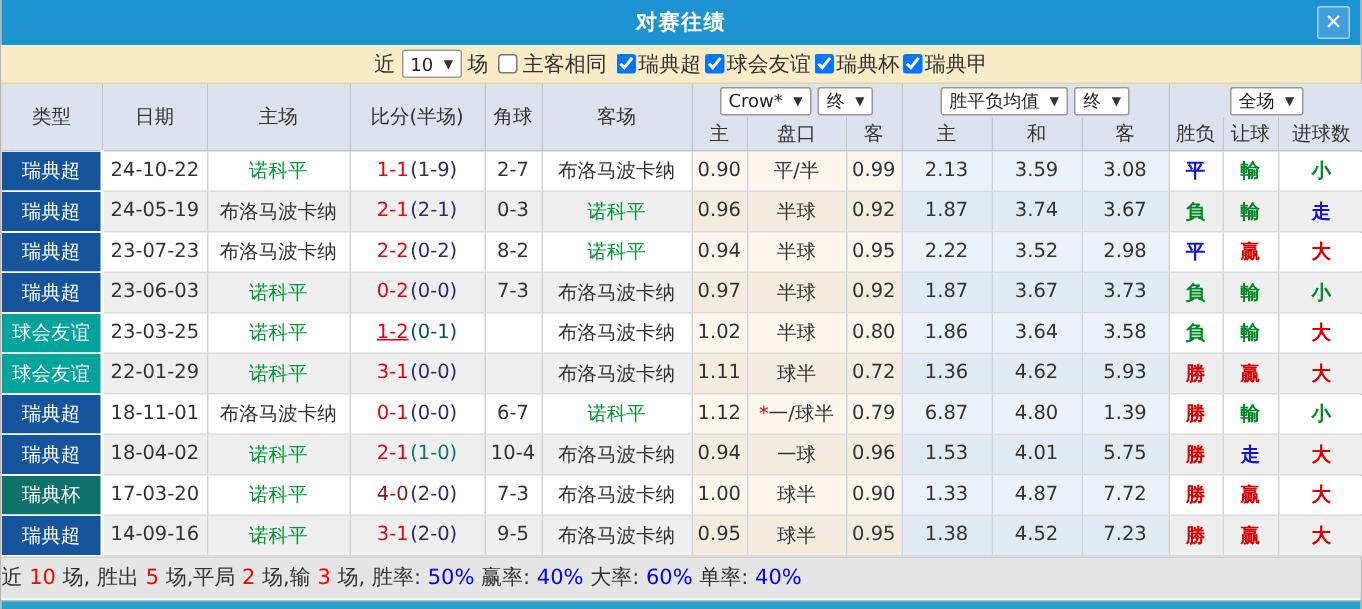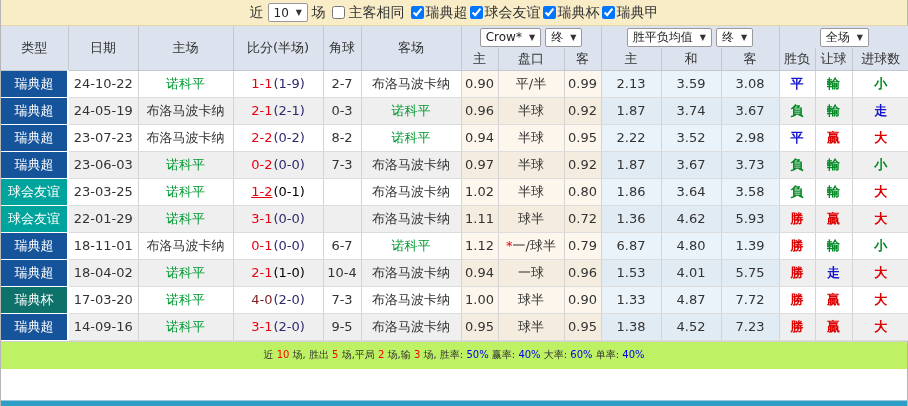--- a/index.html
+++ b/index.html
@@ -89,38 +89,44 @@
   td.c-odds { background: #fcf6ec; }
   tr.even td.c-odds { background: #f4eddf; }
   td.c-avg { background: #eaf3fa; }
   tr.even td.c-avg { background: #e1ebf3; }
   td.c-res { font-weight: bold; }
   .score-ht { margin-left: 1px; }
   .star { color: #e60012; }
   
   .summarybar {
     height: 28px; flex: 0 0 28px;
-    background: #bef264;
-    display: flex; align-items: center; justify-content: center;
-    font-size: 10px; color: #333;
+    background: #e5e5e5;
+    display: flex; align-items: center; 
+    font-size: 14px; color: #333;
     border-top: 1px solid #d0d0d0;
   }
   
   .footerbar {
     margin-top: auto;
     height: 6px; flex: 0 0 6px;
     background: #2d9fc6;
     border-top: 1px solid #9bc7da;
   }
 </style>
 </head>
 <body>
 
 <div class="widget">
 
+  <div class="titlebar">
+    <span class="title">对赛往绩</span>
+    <span class="close-btn">
+      <span>✕</span>
+    </span>
+  </div>
 
   <div class="filterbar">
     <span>近</span>
     <span class="sel" style="width:40px">
       <span>10</span>
       <span class="arr">▼</span>
     </span>
     <span>场</span>
     <label class="samevenue">
       <input type="checkbox" style="">
@@ -277,21 +283,21 @@
     <td class="c-avg">3.67</td>
     <td class="c-avg">3.73</td>
     <td class="c-res" style="color: rgb(0, 136, 34);">負</td>
     <td class="c-res" style="color: rgb(0, 136, 34);">輸</td>
     <td class="c-res" style="color: rgb(0, 136, 34);">小</td>
   </tr>
         <tr class="odd">
     <td class="c-league" style="background: rgb(0, 164, 156);">球会友谊</td>
     <td>23-03-25</td>
     <td style="color: rgb(0, 153, 51);">诺科平</td>
-    <td><span class="score-ft" style="color: rgb(230, 0, 18); text-decoration: underline;">1-2</span><span class="score-ht" style="color: #000000;">(0-1)</span></td>
+    <td><span class="score-ft" style="color: rgb(230, 0, 18); text-decoration: underline;">1-2</span><span class="score-ht" style="color: #0c4a6e;">(0-1)</span></td>
     <td></td>
     <td style="color: rgb(51, 51, 51);">布洛马波卡纳</td>
     <td class="c-odds">1.02</td>
     <td class="c-odds"><span class="star"></span><span>半球</span></td>
     <td class="c-odds">0.80</td>
     <td class="c-avg">1.86</td>
     <td class="c-avg">3.64</td>
     <td class="c-avg">3.58</td>
     <td class="c-res" style="color: rgb(0, 136, 34);">負</td>
     <td class="c-res" style="color: rgb(0, 136, 34);">輸</td>
@@ -328,21 +334,21 @@
     <td class="c-avg">4.80</td>
     <td class="c-avg">1.39</td>
     <td class="c-res" style="color: rgb(221, 0, 0);">勝</td>
     <td class="c-res" style="color: rgb(0, 136, 34);">輸</td>
     <td class="c-res" style="color: rgb(0, 136, 34);">小</td>
   </tr>
         <tr class="even">
     <td class="c-league" style="background: rgb(21, 84, 155);">瑞典超</td>
     <td>18-04-02</td>
     <td style="color: rgb(0, 153, 51);">诺科平</td>
-    <td><span class="score-ft" style="color: rgb(230, 0, 18);">2-1</span><span class="score-ht" style="color: #000000;">(1-0)</span></td>
+    <td><span class="score-ft" style="color: rgb(230, 0, 18);">2-1</span><span class="score-ht" style="color: #0f766e;">(1-0)</span></td>
     <td>10-4</td>
     <td style="color: rgb(51, 51, 51);">布洛马波卡纳</td>
     <td class="c-odds">0.94</td>
     <td class="c-odds"><span class="star"></span><span>一球</span></td>
     <td class="c-odds">0.96</td>
     <td class="c-avg">1.53</td>
     <td class="c-avg">4.01</td>
     <td class="c-avg">5.75</td>
     <td class="c-res" style="color: rgb(221, 0, 0);">勝</td>
     <td class="c-res" style="color: rgb(20, 20, 204);">走</td>

